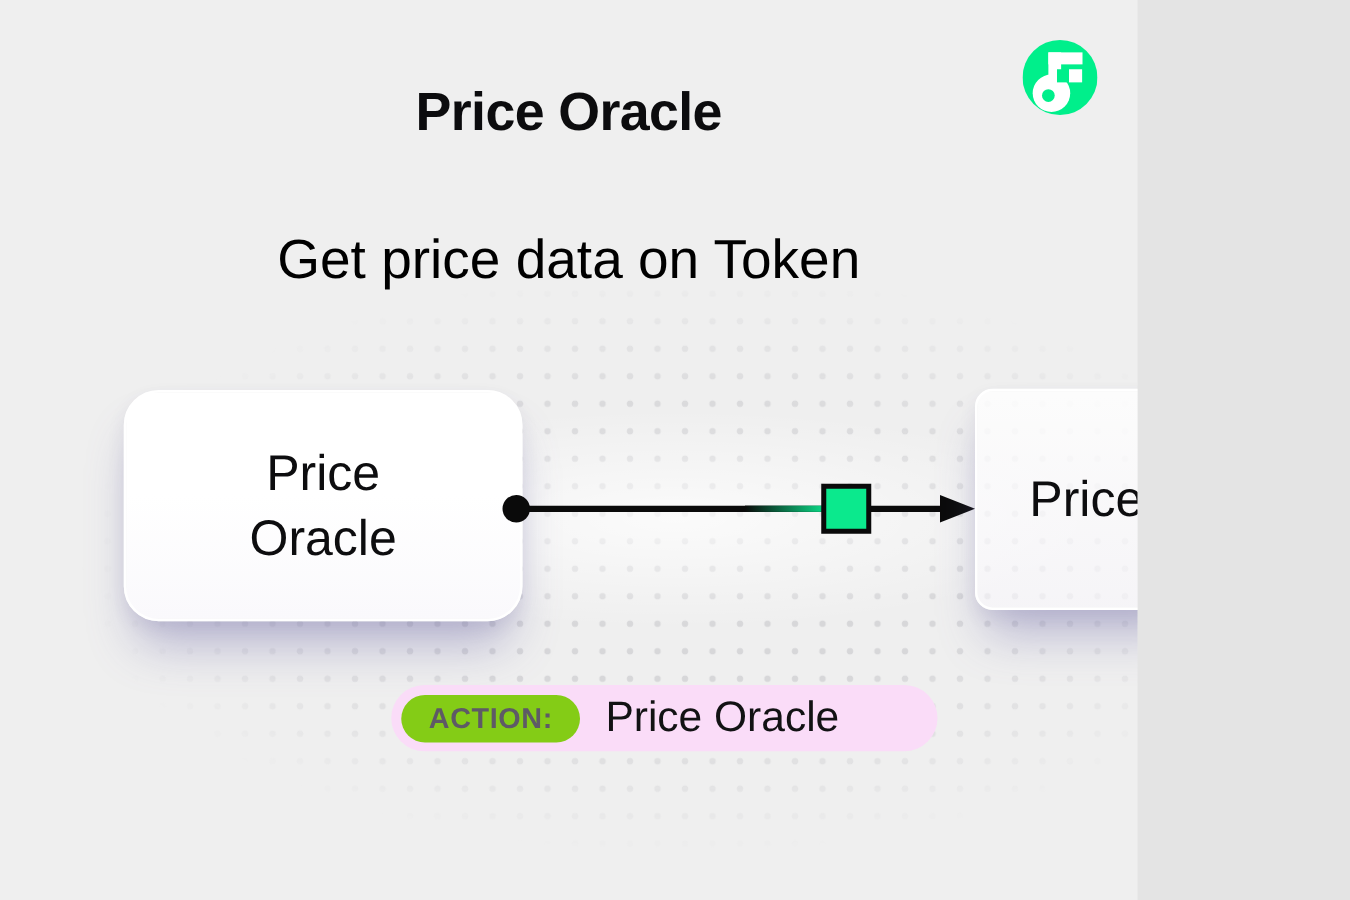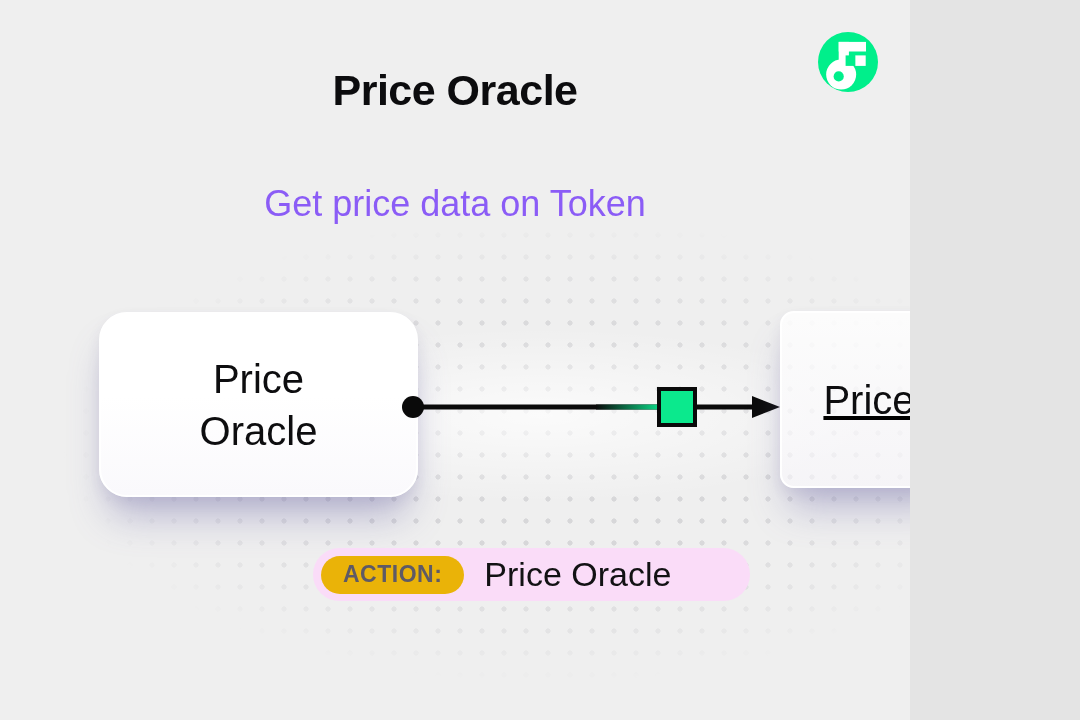--- a/index.html
+++ b/index.html
@@ -36,22 +36,22 @@
   .page-title {
     position: absolute; top: 66px; left: 0; width: 100%;
     text-align: center;
     font-size: 43px; font-weight: 800; letter-spacing: -0.5px;
     color: #0c0c0e;
   }
 
   .page-subtitle {
     position: absolute; top: 183px; left: 0; width: 100%;
     text-align: center;
-    font-size: 36px; font-weight: 400;
-    color: #8b5cf6;
+    font-size: 44px; font-weight: 400;
+    color: #000000;
   }
 
   .logo {
     position: absolute; top: 32px; right: 32px;
     width: 60px; height: 60px;
   }
   .logo svg { display: block; width: 100%; height: 100%; }
 
   .node {
     position: absolute;
@@ -62,42 +62,41 @@
   }
   .node-source {
     left: 99px; top: 312px; width: 319px; height: 185px;
     border-radius: 28px;
     background: linear-gradient(180deg, #ffffff 45%, #faf9fc 100%);
   }
   .node-target {
     left: 780px; top: 311px; width: 178px; height: 177px;
     border-radius: 14px;
     background: linear-gradient(180deg, rgba(255,255,255,0.82) 0%, rgba(251,249,254,0.55) 100%);
-    text-decoration: underline;
   }
   .node-label {
     font-size: 40px; font-weight: 400; color: #0d0d0f;
     text-align: center; line-height: 1.3;
   }
   .node-source .node-label { max-width: 210px; }
 
   .connector-svg { position: absolute; left: 400px; top: 377px; }
 
   .action-badge {
     position: absolute; left: 313px; top: 548px;
     width: 437px; height: 53px;
     border-radius: 27px;
     background: #fadcf8;
     display: flex; align-items: center;
     padding-left: 8px;
   }
   .action-label-pill {
     height: 38px;
     border-radius: 19px;
-    background: #eab308;
+    background: #84cc16;
     display: flex; align-items: center;
     padding: 0 22px;
     margin-right: 20px;
   }
   .action-label-text {
     font-size: 23px; font-weight: 700; letter-spacing: 0.5px;
     color: #5e5a66;
   }
   .action-value {
     font-size: 34px; font-weight: 400; color: #121214;

